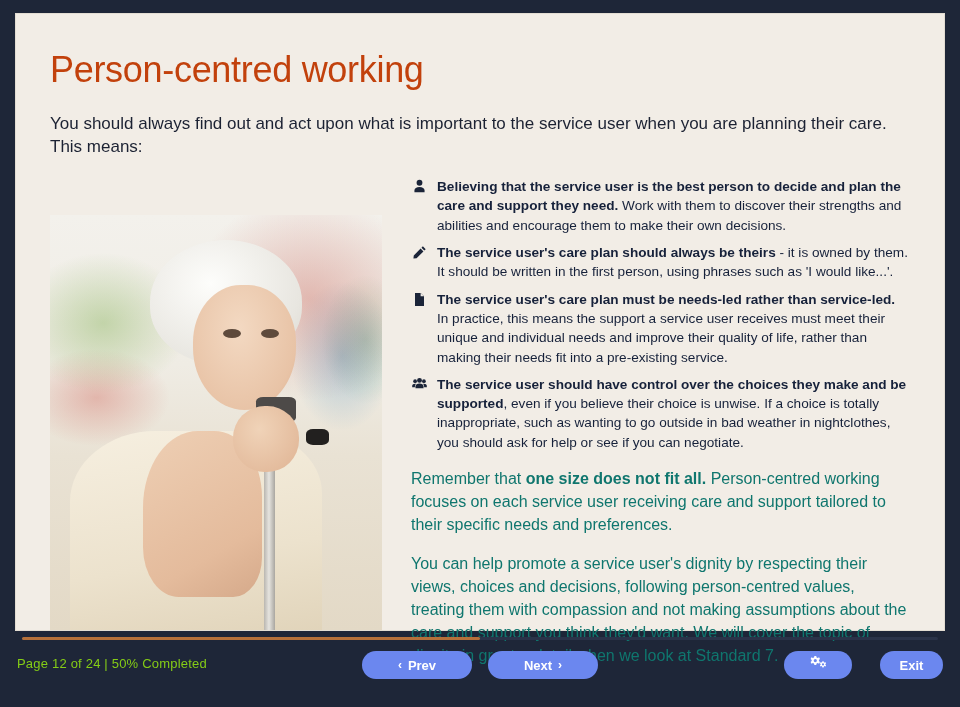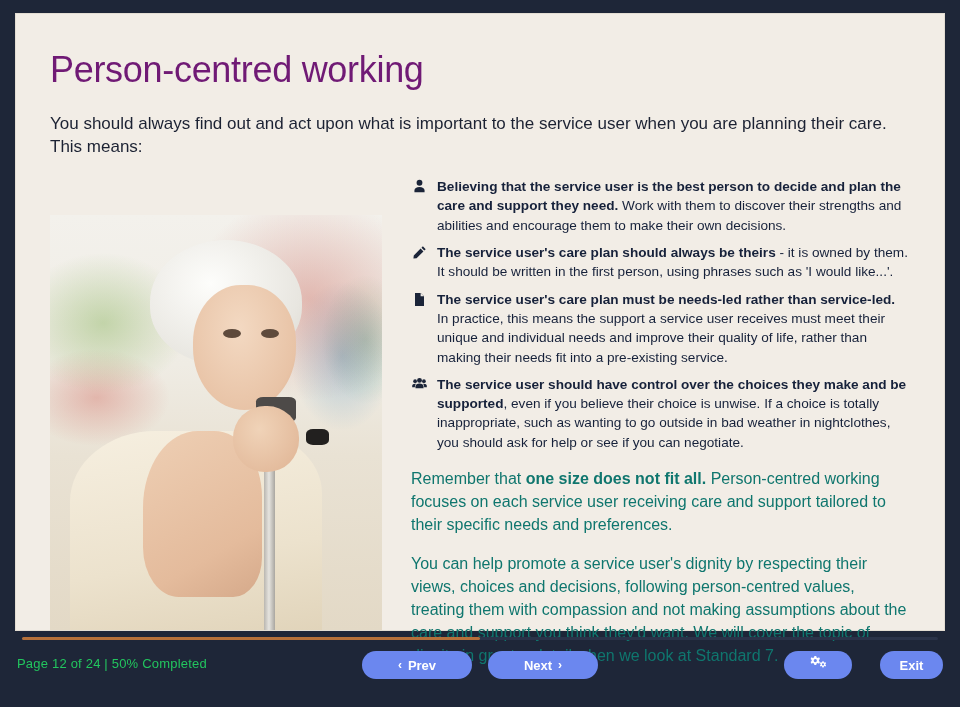--- a/index.html
+++ b/index.html
@@ -14,21 +14,21 @@
   
   .slide-card {
     position:absolute; left:16px; top:14px;
     width:928px; height:616px;
     background:#f2ede6;
     box-shadow:0 0 0 1px #e3ddd3;
   }
   .slide-inner { position:relative; width:100%; height:100%; padding:24px 34px 0 34px; }
 
   .slide-title {
-    font-size:36px; font-weight:400; color:#701a75;
+    font-size:36px; font-weight:400; color:#c2410c;
     letter-spacing:-0.3px; line-height:1.1;
     margin:12px 0 0 0;
   }
   .slide-intro {
     font-size:17px; color:#1c2233; line-height:1.4;
     margin-top:22px; max-width:862px;
   }
 
   
   .body-cols { display:flex; margin-top:18px; align-items:center; }
@@ -126,21 +126,21 @@
     width:916px; height:3px; background:#2a3349; border-radius:2px;
   }
   .progress-fill {
     height:100%; background:#b5703a; border-radius:2px;
   }
   .footer {
     position:absolute; left:0; top:645px; width:960px; height:62px;
   }
   .page-status {
     position:absolute; left:17px; top:11px;
-    font-size:13px; color:#22c55e; letter-spacing:.2px;
+    font-size:13px; color:#84cc16; letter-spacing:.2px;
   }
   .nav-center {
     position:absolute; left:0; right:0; top:6px;
     display:flex; justify-content:center; gap:16px;
   }
   .nav-right {
     position:absolute; right:17px; top:6px;
     display:flex; gap:28px;
   }
   .btn {

